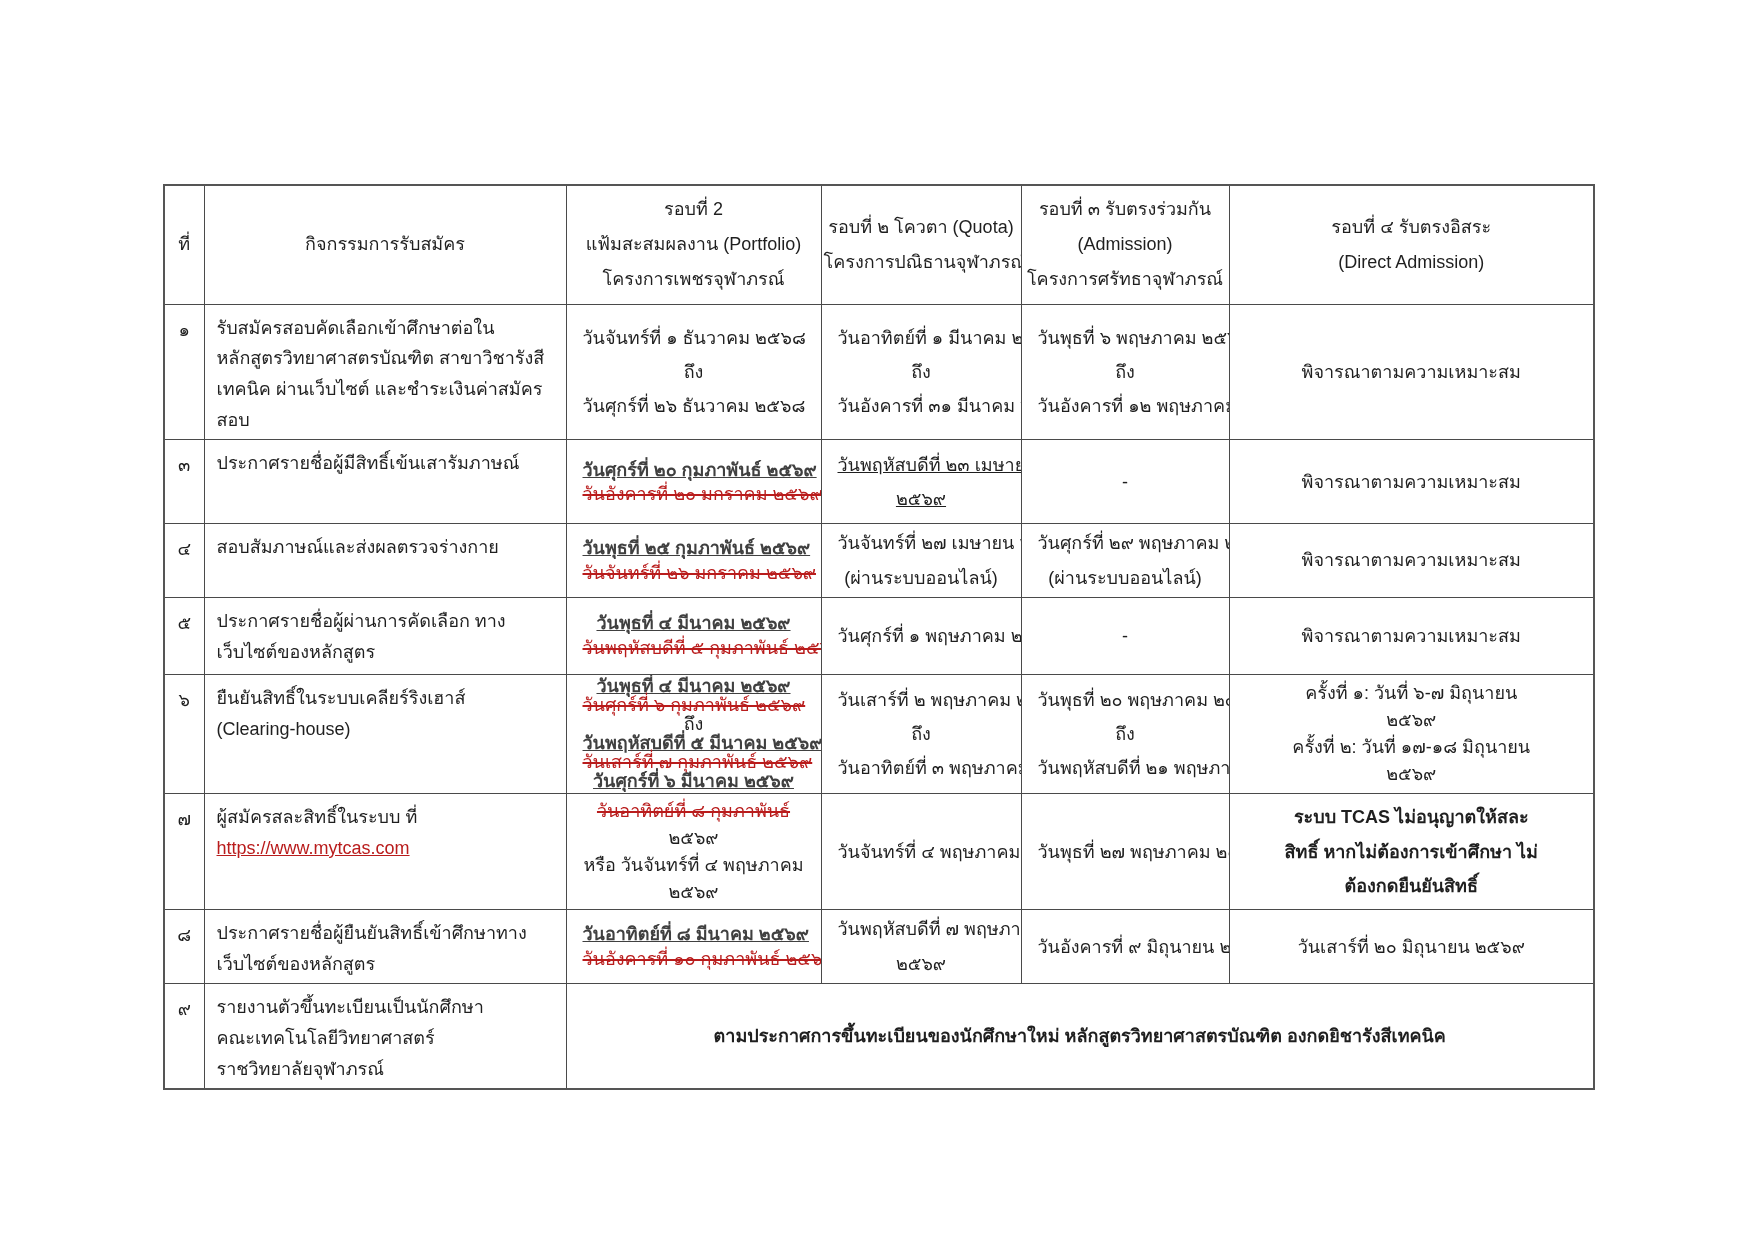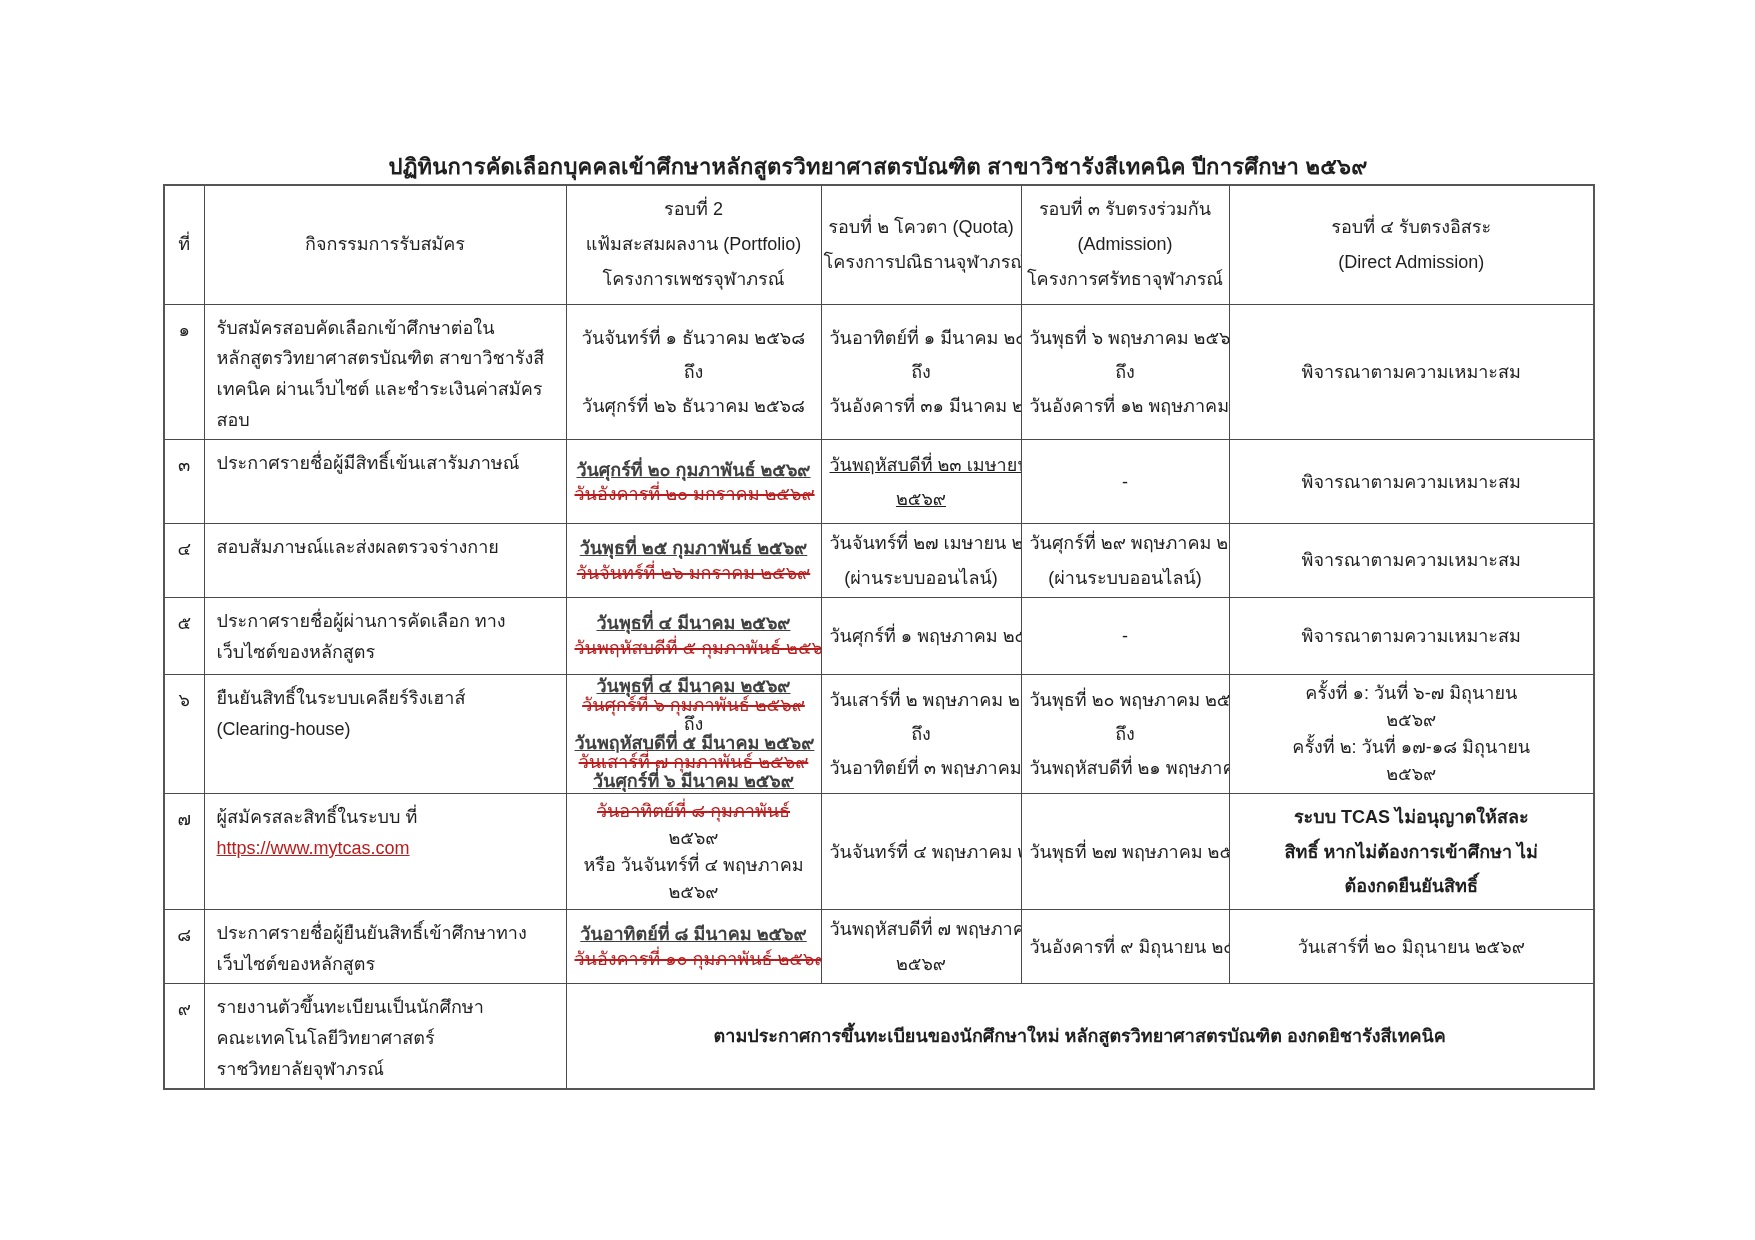--- a/index.html
+++ b/index.html
@@ -6,34 +6,33 @@
   .page{position:relative;width:1755px;height:1240px;background:#ffffff;overflow:hidden;
         font-family:"Liberation Sans","DejaVu Sans",sans-serif;color:#1f1f1f;}
   .doc-title{position:absolute;top:149px;left:160px;width:1436px;text-align:center;
              font-size:22px;font-weight:700;letter-spacing:.2px;}
   table.cal{position:absolute;top:184px;left:163px;width:1430px;border-collapse:collapse;
             table-layout:fixed;border:2px solid #555;}
   .cal th,.cal td{border:1px solid #4a4a4a;font-size:18px;font-weight:400;overflow:hidden;}
   .cal th{vertical-align:middle;text-align:center;line-height:1.95;padding:4px 2px;}
   td.no{vertical-align:top;text-align:center;padding-top:10px;}
   td.act{vertical-align:top;text-align:left;padding:8px 6px 3px 12px;line-height:1.72;}
-  td.dc{vertical-align:middle;text-align:center;padding:2px 8px;line-height:1.9;}
+  td.dc{vertical-align:middle;text-align:center;padding:2px 16px;line-height:1.9;}
   td.merged{vertical-align:middle;text-align:center;font-weight:700;padding:2px 10px;}
   .ln{white-space:nowrap;}
   td.act .ln{white-space:normal;}
   .rb{color:#404040;font-weight:700;text-decoration:underline;}
   .rs{color:#b91c1c;text-decoration:line-through;text-decoration-thickness:2px;}
   .b{font-weight:700;}
   a.lnk{color:#b91c1c;text-decoration:underline;}
 </style>
 </head>
 <body>
 
 <div class="page">
-  <div class="doc-title">ปฏิทินการคัดเลือกบุคคลเข้าศึกษาหลักสูตรวิทยาศาสตรบัณฑิต สาขาวิชารังสีเทคนิค ปีการศึกษา ๒๕๖๙</div>
   <table class="cal">
     <colgroup>
       <col style="width:40px">
         <col style="width:362px">
         <col style="width:255px">
       <col style="width:200px">
         <col style="width:208px">
         <col style="width:365px">
     </colgroup>
     <thead>

